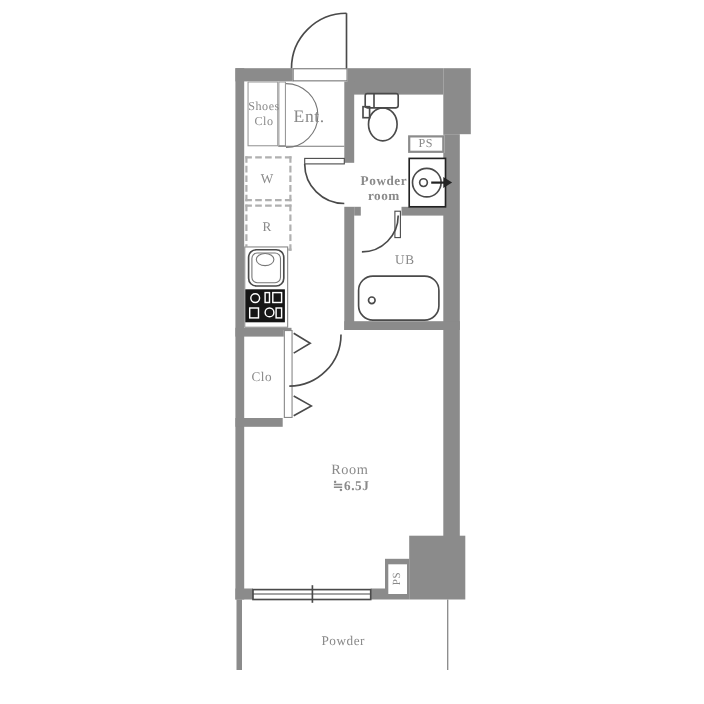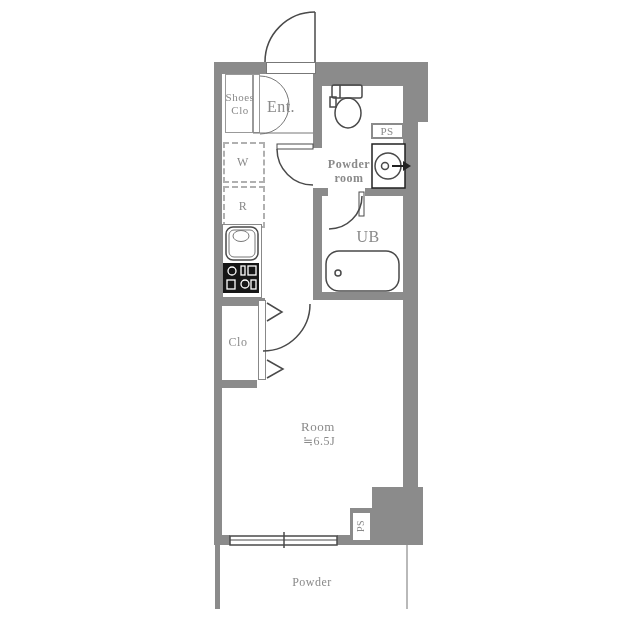--- a/index.html
+++ b/index.html
@@ -136,20 +136,20 @@
       <rect x="221" y="610" width="192" height="8" rx="4" fill="#ffffff" stroke="#6a6a6a" stroke-width="1.4"></rect>
     </g>
   </svg>
 
   <div class="label" style="left:240px;top:104px;font-size:11px;"><span>Shoes</span><br><span>Clo</span></div>
   <div class="label" style="left:281px;top:107px;font-size:16px;">Ent.</div>
   <div class="label" style="left:349px;top:172px;font-size:12px;font-weight:bold;"><span>Powder</span><br><span>room</span></div>
   <div class="label" style="left:387px;top:131px;font-size:11px;">PS</div>
   <div class="label" style="left:243px;top:163px;font-size:12px;">W</div>
   <div class="label" style="left:243px;top:207px;font-size:12px;">R</div>
-  <div class="label" style="left:368px;top:237px;font-size:16px;">UB</div>
+  <div class="label" style="left:368px;top:237px;font-size:12px;">UB</div>
   <div class="label" style="left:238px;top:343px;font-size:12px;">Clo</div>
   <div class="label" style="left:318px;top:427px;font-size:13px;">Room</div>
-  <div class="label" style="left:319px;top:442px;font-size:12px;">≒6.5J</div>
+  <div class="label" style="left:319px;top:442px;font-size:12px;font-weight:bold;">≒6.5J</div>
   <div class="label rot" style="left:361px;top:526px;font-size:10px;">PS</div>
   <div class="label" style="left:312px;top:583px;font-size:12px;">Powder</div>
 
 </div>
 
 </body></html>

